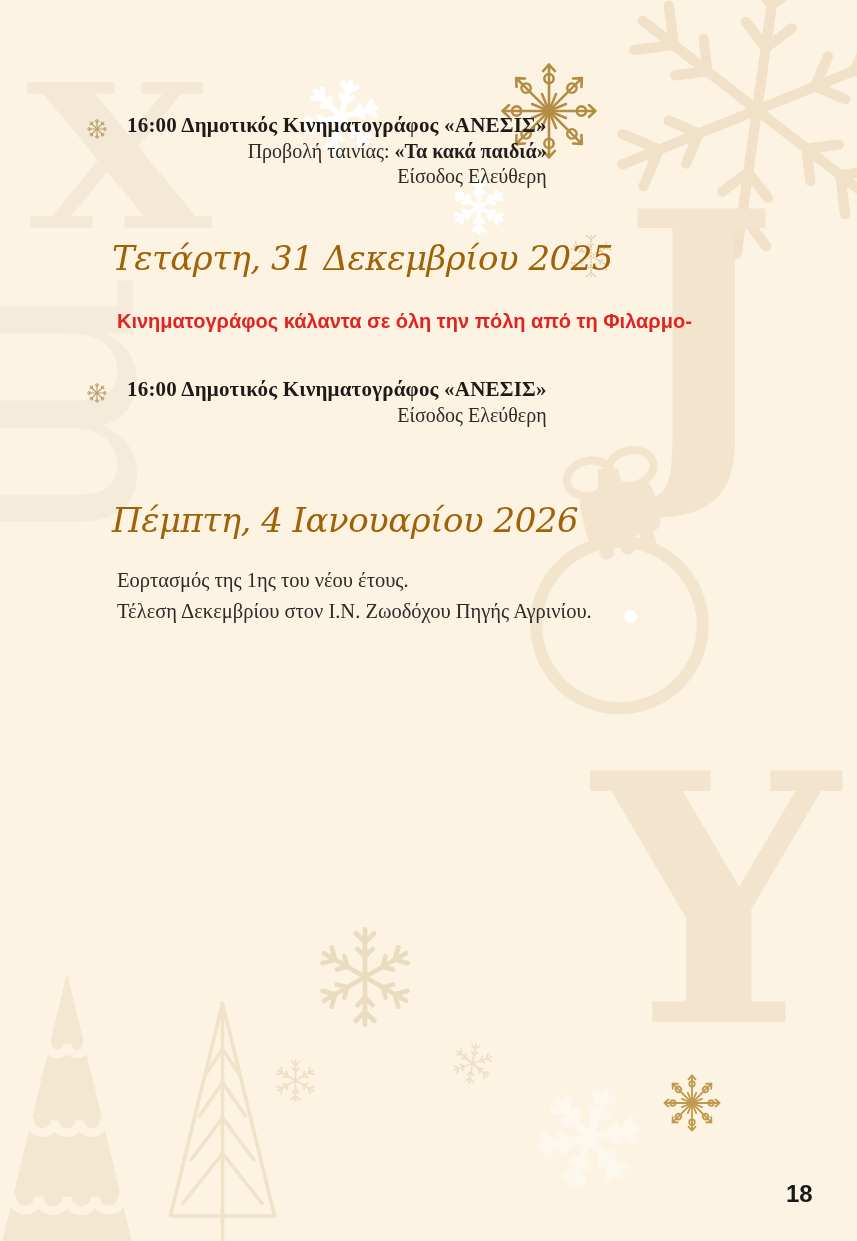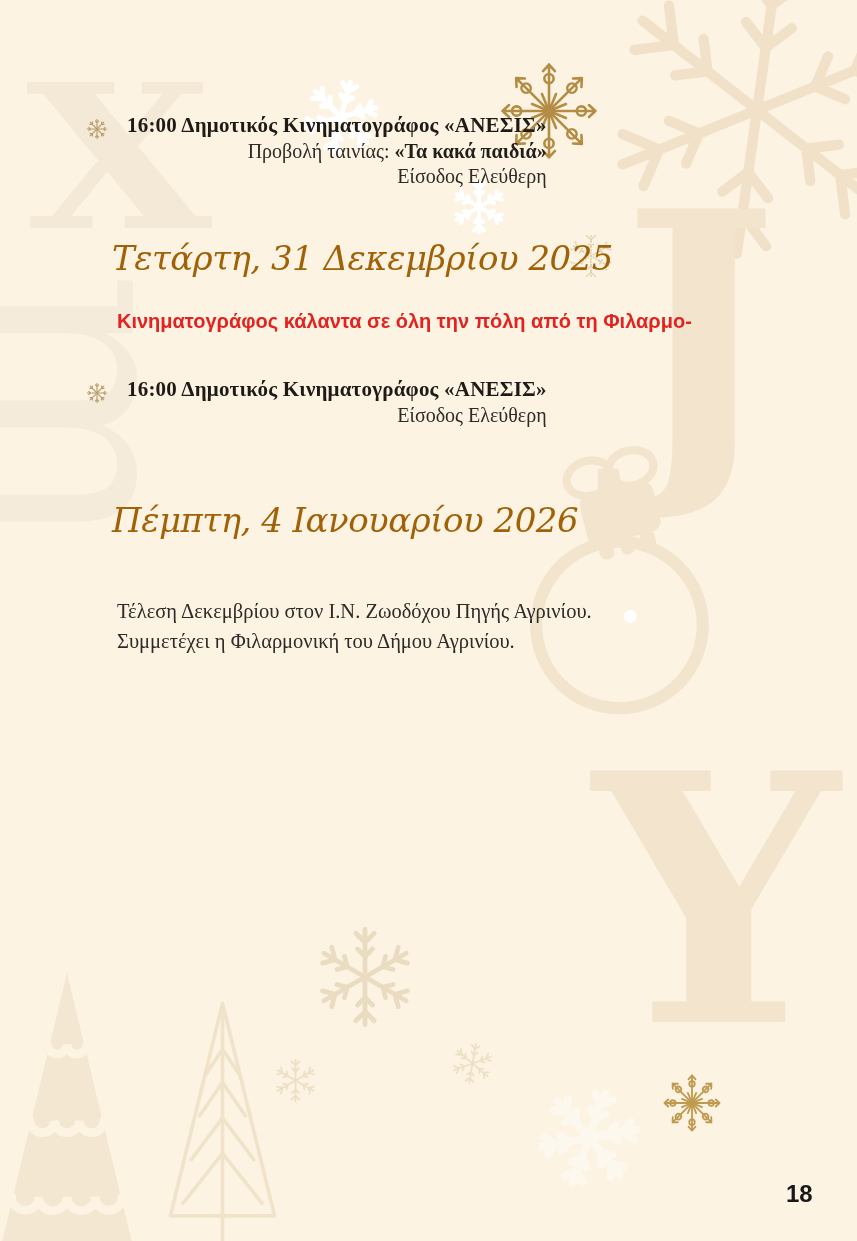--- a/index.html
+++ b/index.html
@@ -289,20 +289,19 @@
         </svg>
       <div>
         <p class="event-title">16:00 Δημοτικός Κινηματογράφος «ΑΝΕΣΙΣ»</p>
         <p class="event-line">Είσοδος Ελεύθερη</p>
       </div>
     </section>
 
     <h2 class="script-heading heading-2">Πέμπτη, 4 Ιανουαρίου 2026</h2>
 
     <p class="newyear">
-      <br>
+      <span>Εορτασμός της 1ης του νέου έτους.</span><br>
       <span>Τέλεση Δεκεμβρίου στον Ι.Ν. Ζωοδόχου Πηγής Αγρινίου.</span><br>
-      <span>Συμμετέχει η Φιλαρμονική του Δήμου Αγρινίου.</span>
     </p>
 
     <div class="page-number">18</div>
   </div>
 </div>
 
 </body></html>

